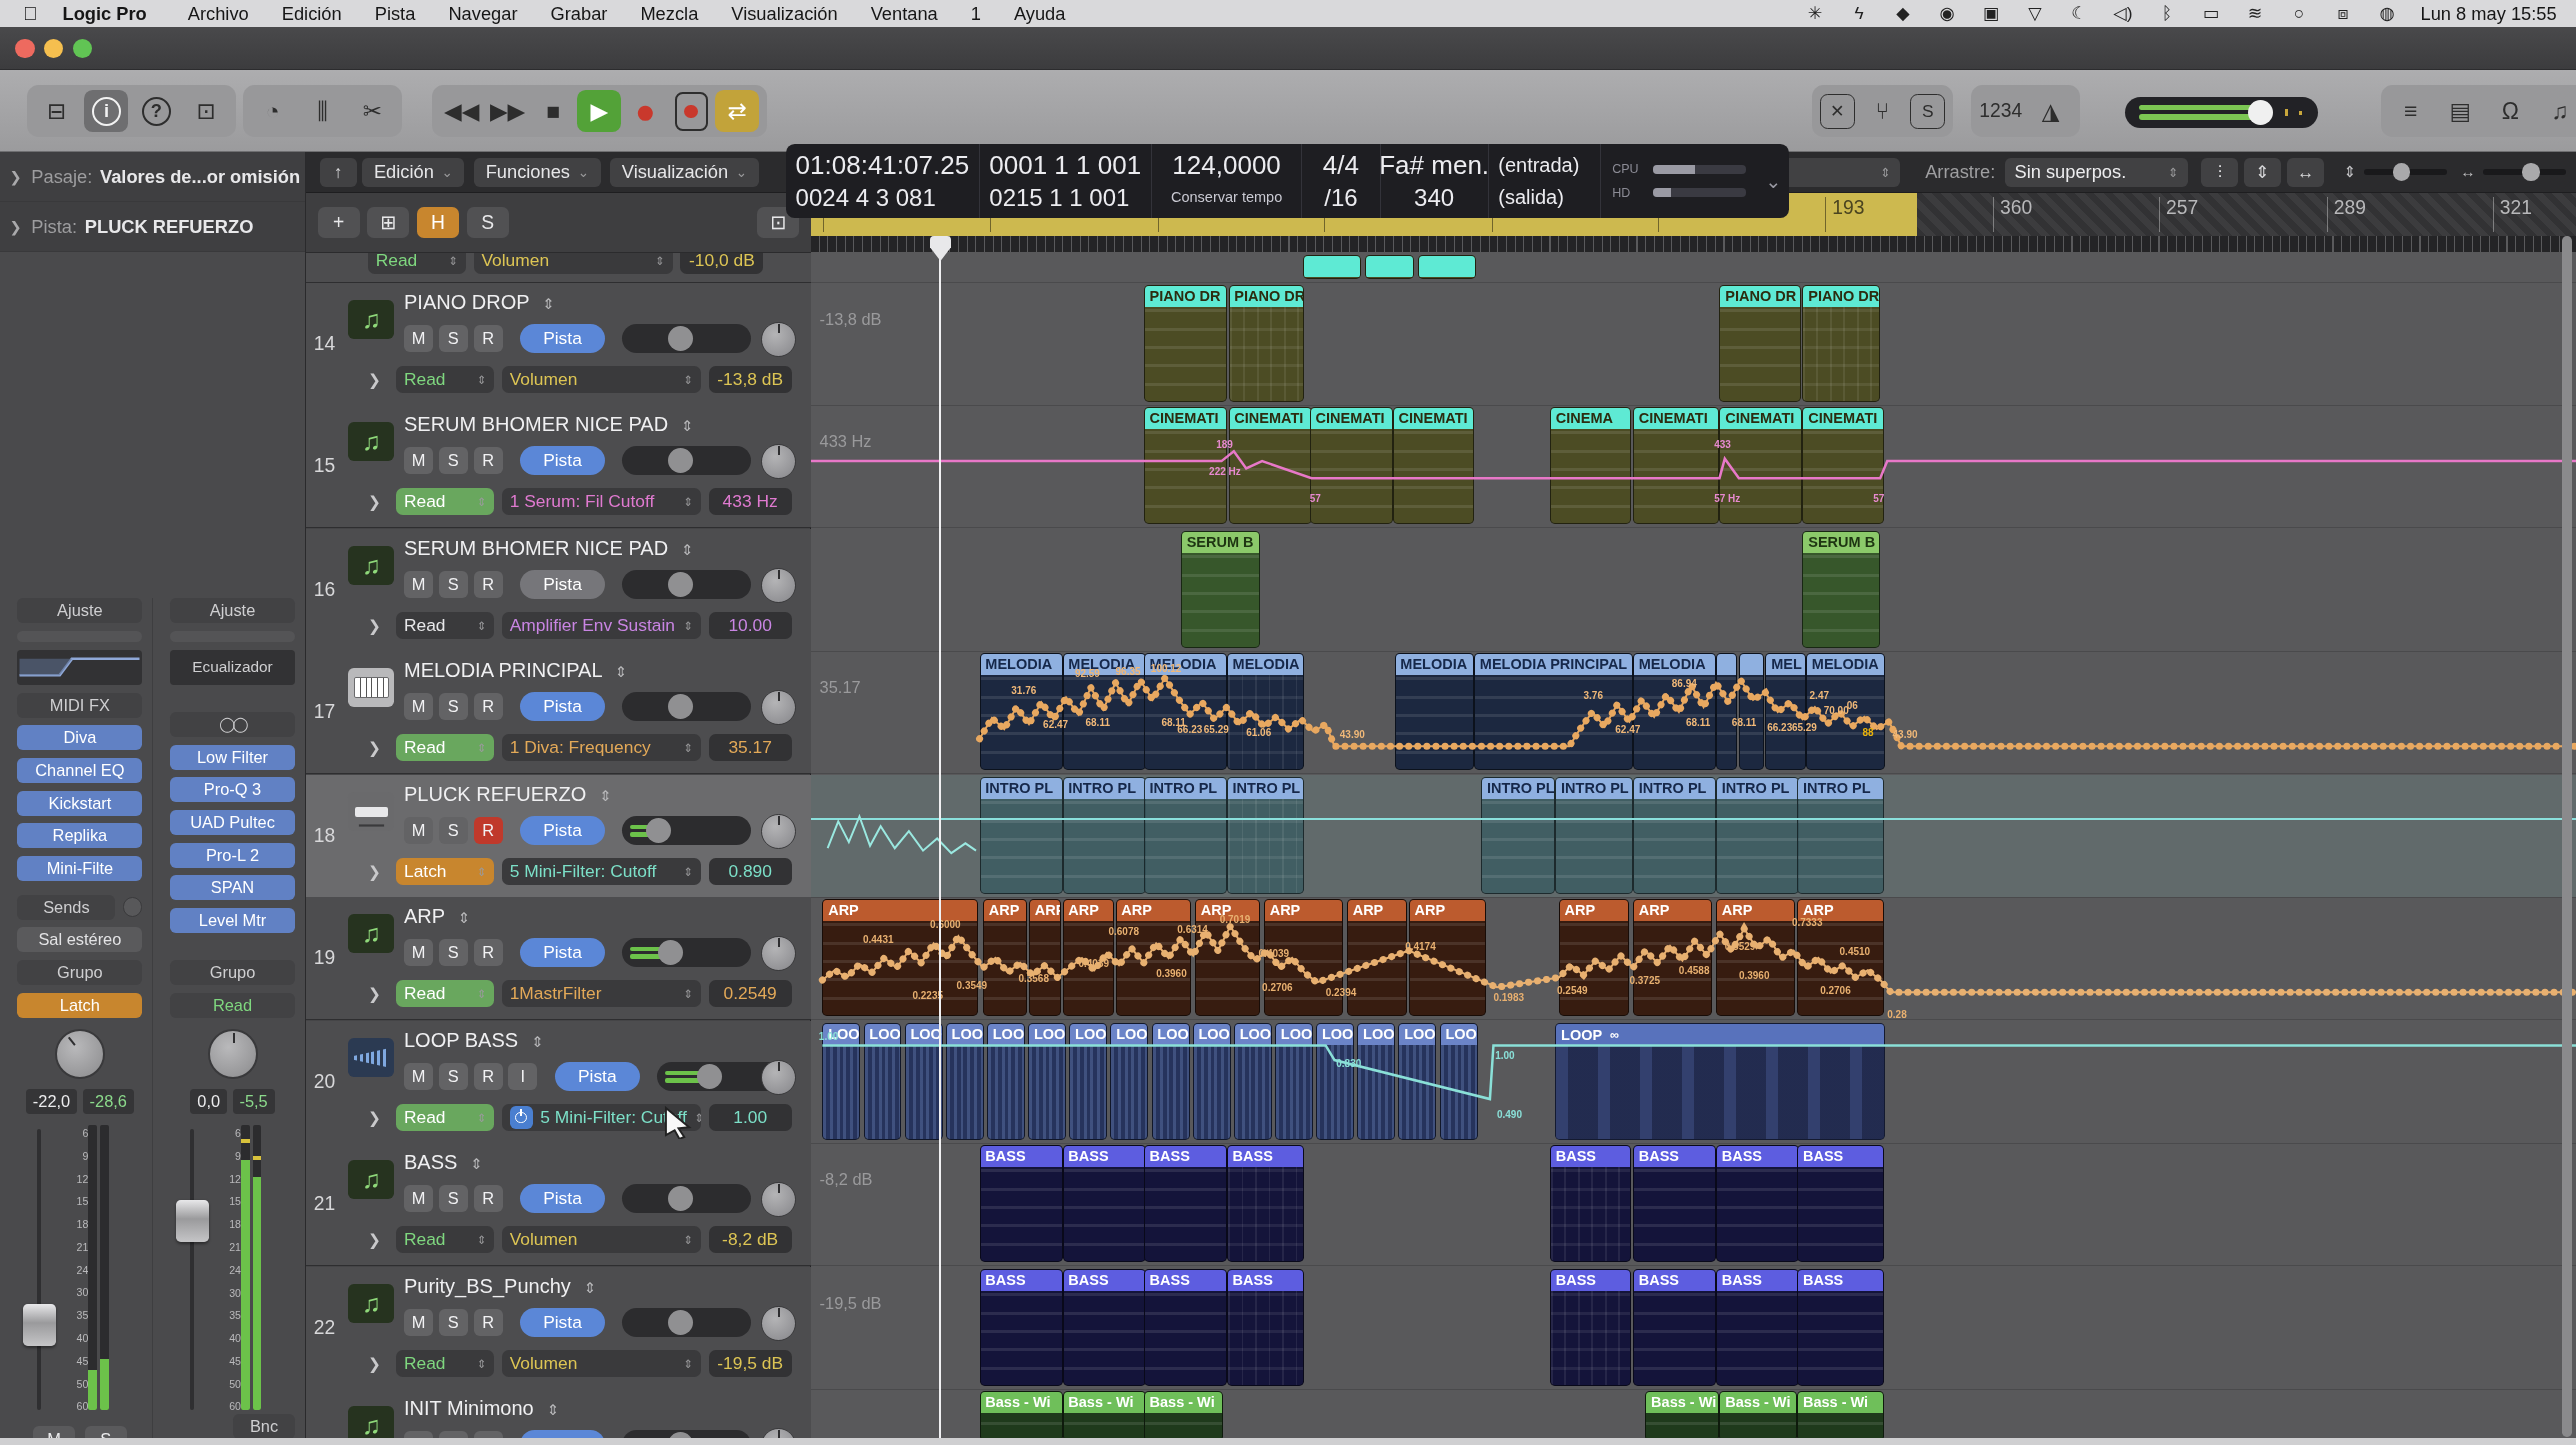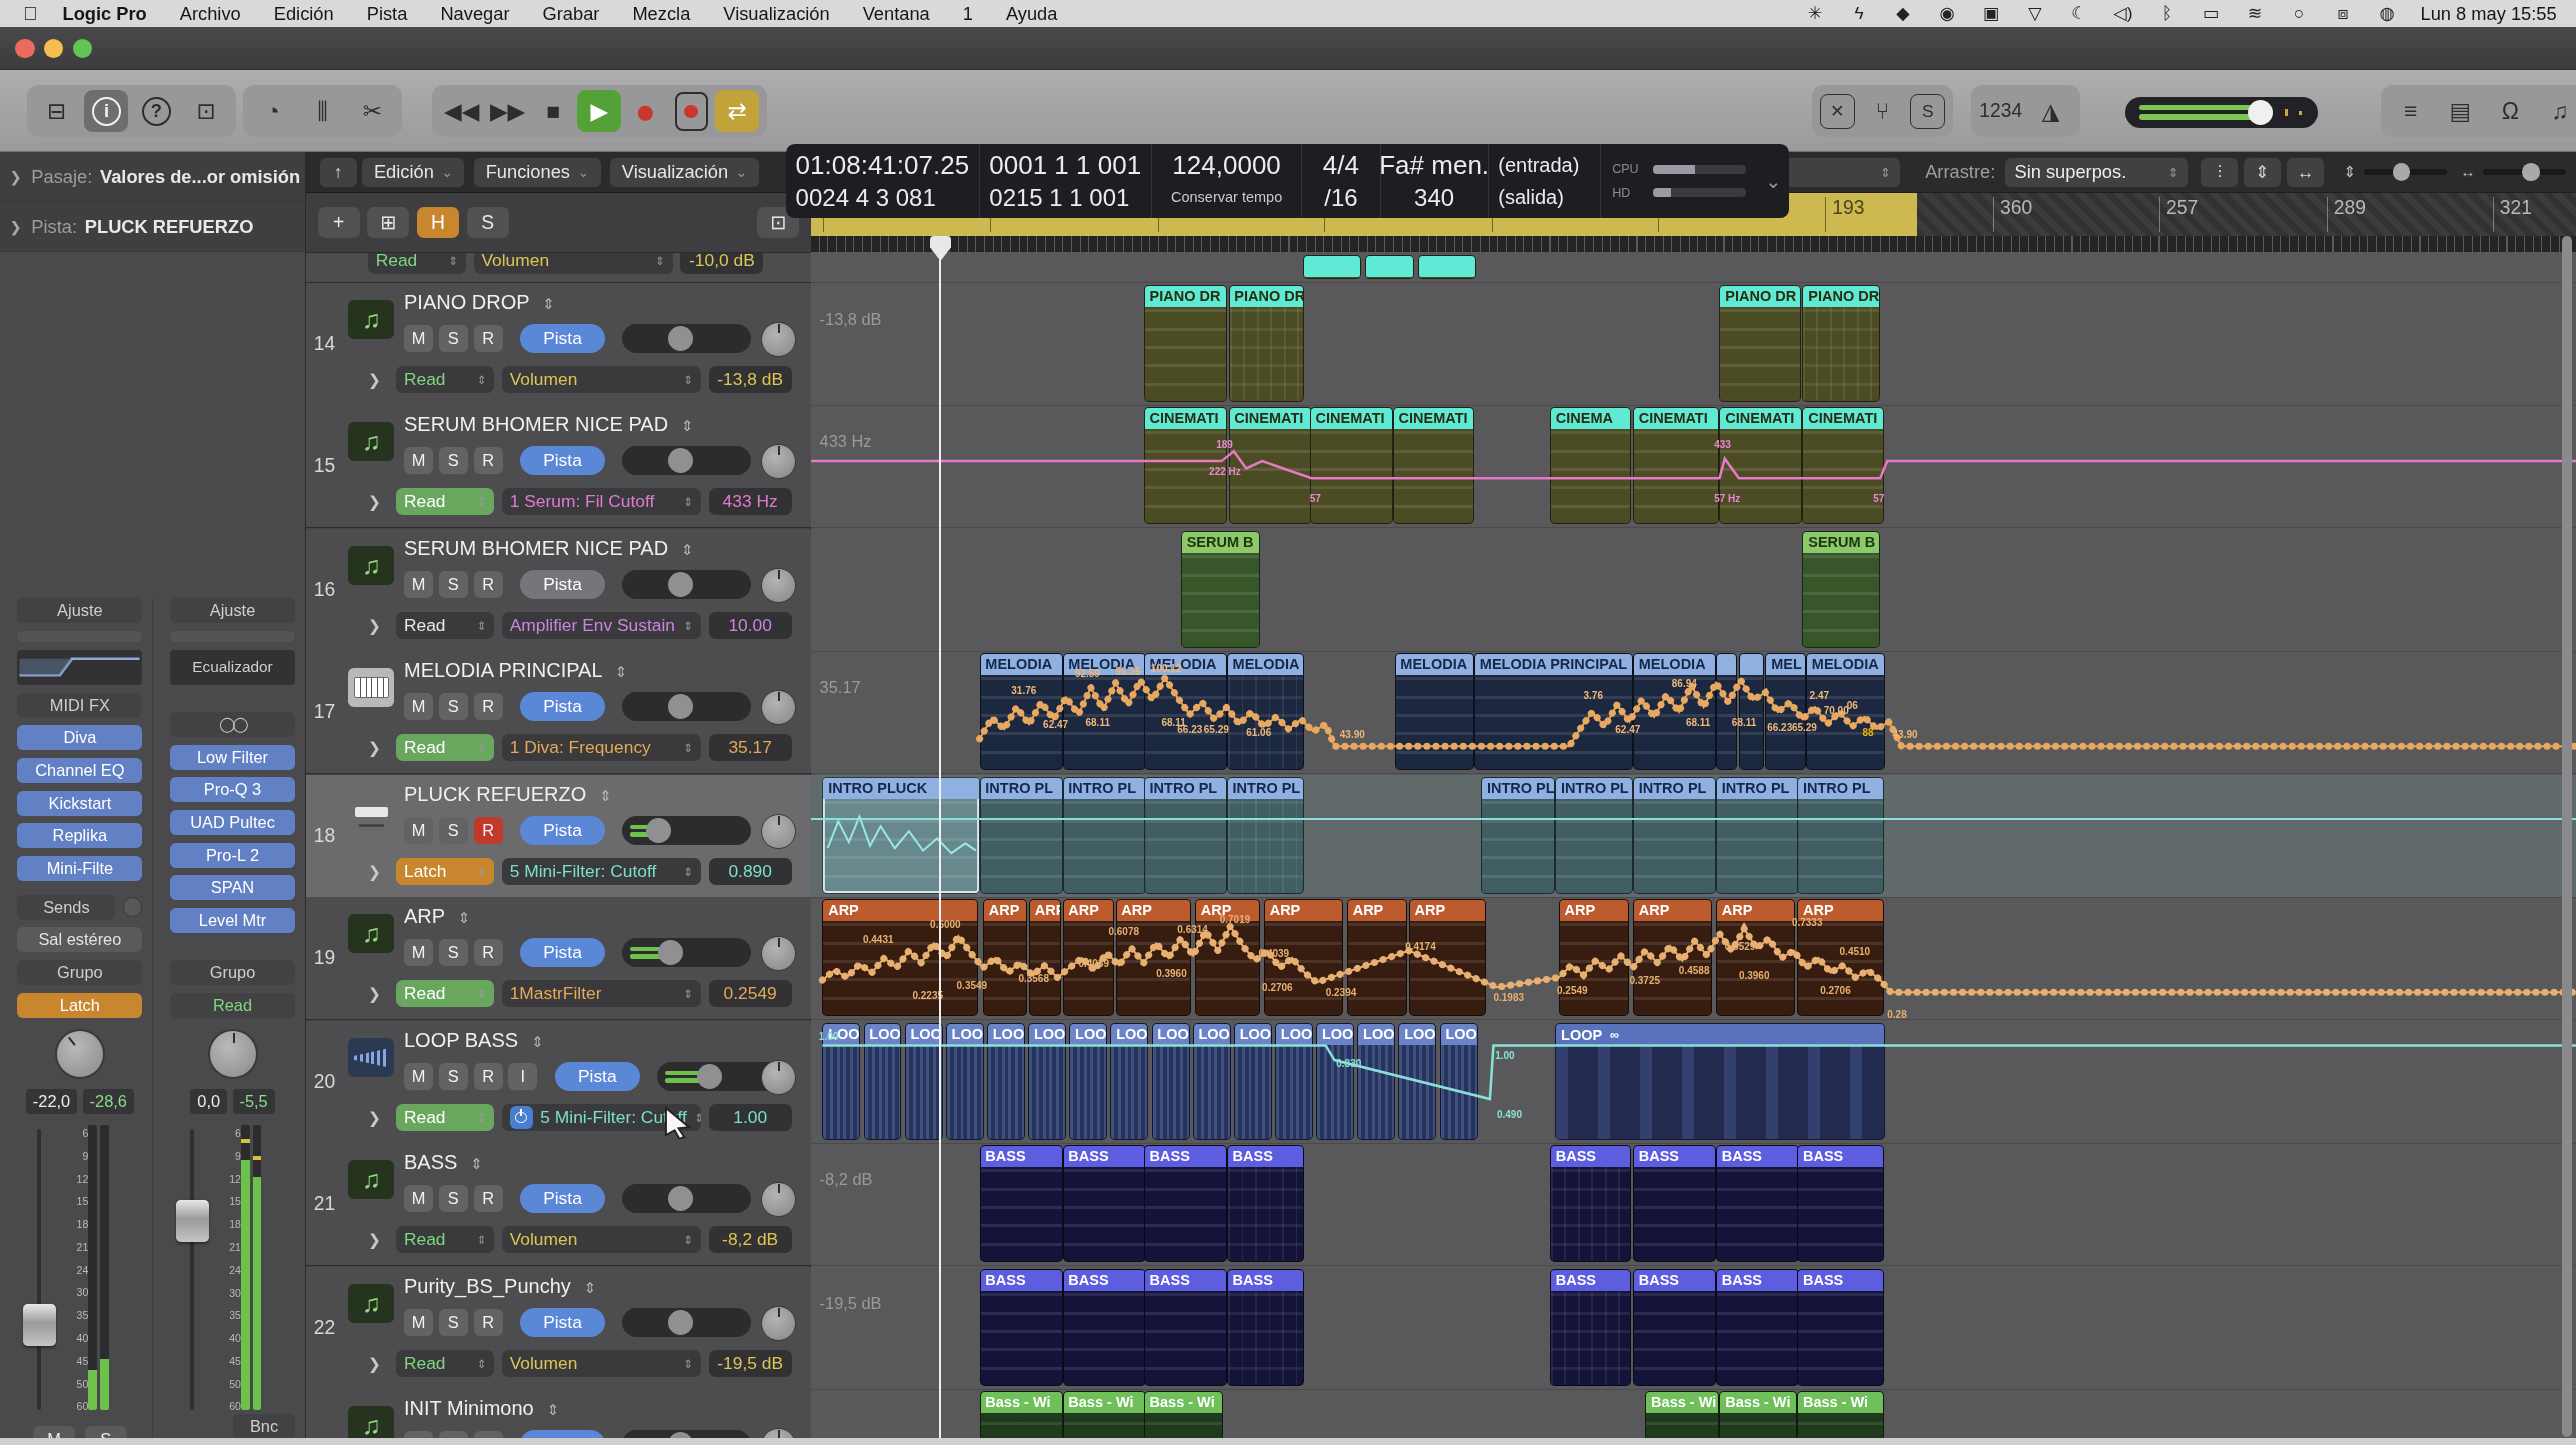--- a/index.html
+++ b/index.html
@@ -173,21 +173,21 @@
   #cursor{z-index:70;}
 </style>
 </head>
 <body>
 
 <div id="stage">
 
   <div id="menubar" class="abs">
     <span class="apple"></span>
     <span class="mi app">Logic Pro</span>
-    <span id="menuitems" style="display:flex;">
+    <span id="menuitems" style="display:flex;margin-left:8px;">
         <span class="mi">Archivo</span>
         <span class="mi">Edición</span>
         <span class="mi">Pista</span>
         <span class="mi">Navegar</span>
         <span class="mi">Grabar</span>
         <span class="mi">Mezcla</span>
         <span class="mi">Visualización</span>
         <span class="mi">Ventana</span>
         <span class="mi">1</span>
         <span class="mi">Ayuda</span>
@@ -984,24 +984,20 @@
         <span class="alab" style="left: 52.2%; top: 54%; color: rgb(240, 184, 120);">68.11</span>
         <span class="alab" style="left: 54.2%; top: 58%; color: rgb(240, 184, 120);">66.23</span>
         <span class="alab" style="left: 55.6%; top: 58%; color: rgb(240, 184, 120);">65.29</span>
         <span class="alab" style="left: 56.6%; top: 32%; color: rgb(240, 184, 120);">2.47</span>
         <span class="alab" style="left: 57.4%; top: 44%; color: rgb(240, 184, 120);">70.00</span>
         <span class="alab" style="left: 58.7%; top: 40%; color: rgb(240, 184, 120);">06</span>
         <span class="alab" style="left: 59.6%; top: 62%; color: #eab308; text-align: right;">88</span>
         <span class="alab" style="left: 61.3%; top: 64%; color: rgb(240, 184, 120);">43.90</span>
       </div>
       <div class="lane sel" style="top: 775px; height: 123px;">
-        <div class="region s-intro selreg" style="left: 0.7%; width: 8.9%;">
-          <div class="rh">INTRO PLUCK</div>
-          <div class="rb"></div>
-        </div>
         <div class="region s-intro" style="left: 9.6%; width: 4.7%;">
           <div class="rh">INTRO PL</div>
           <div class="rb"></div>
         </div>
         <div class="region s-intro" style="left: 14.3%; width: 4.7%;">
           <div class="rh">INTRO PL</div>
           <div class="rb"></div>
         </div>
         <div class="region s-intro" style="left: 18.9%; width: 4.7%;">
           <div class="rh">INTRO PL</div>

